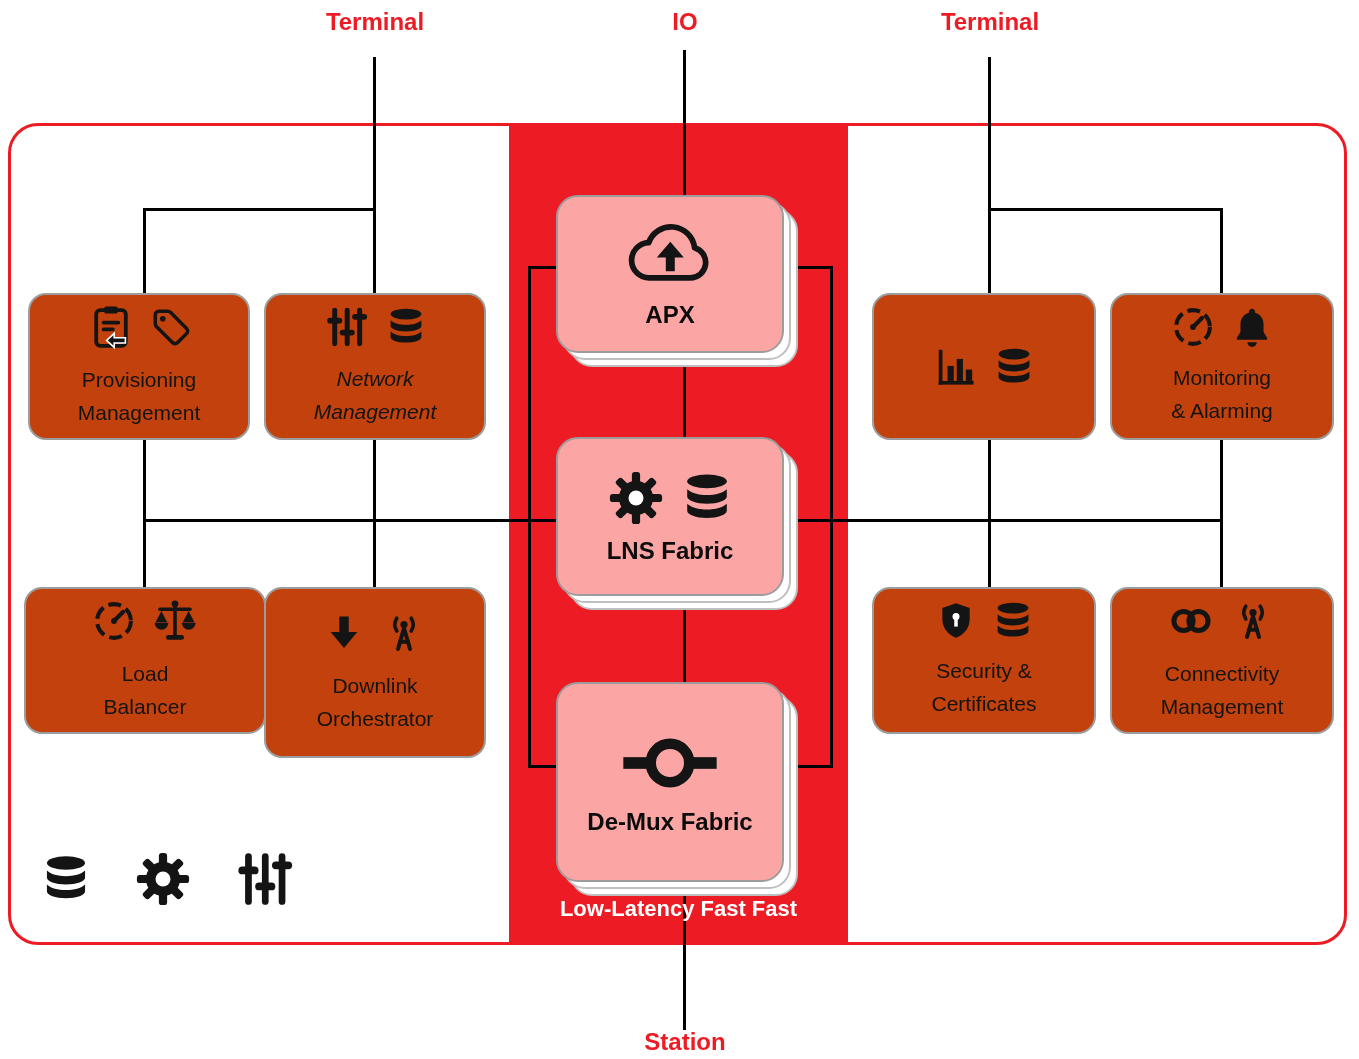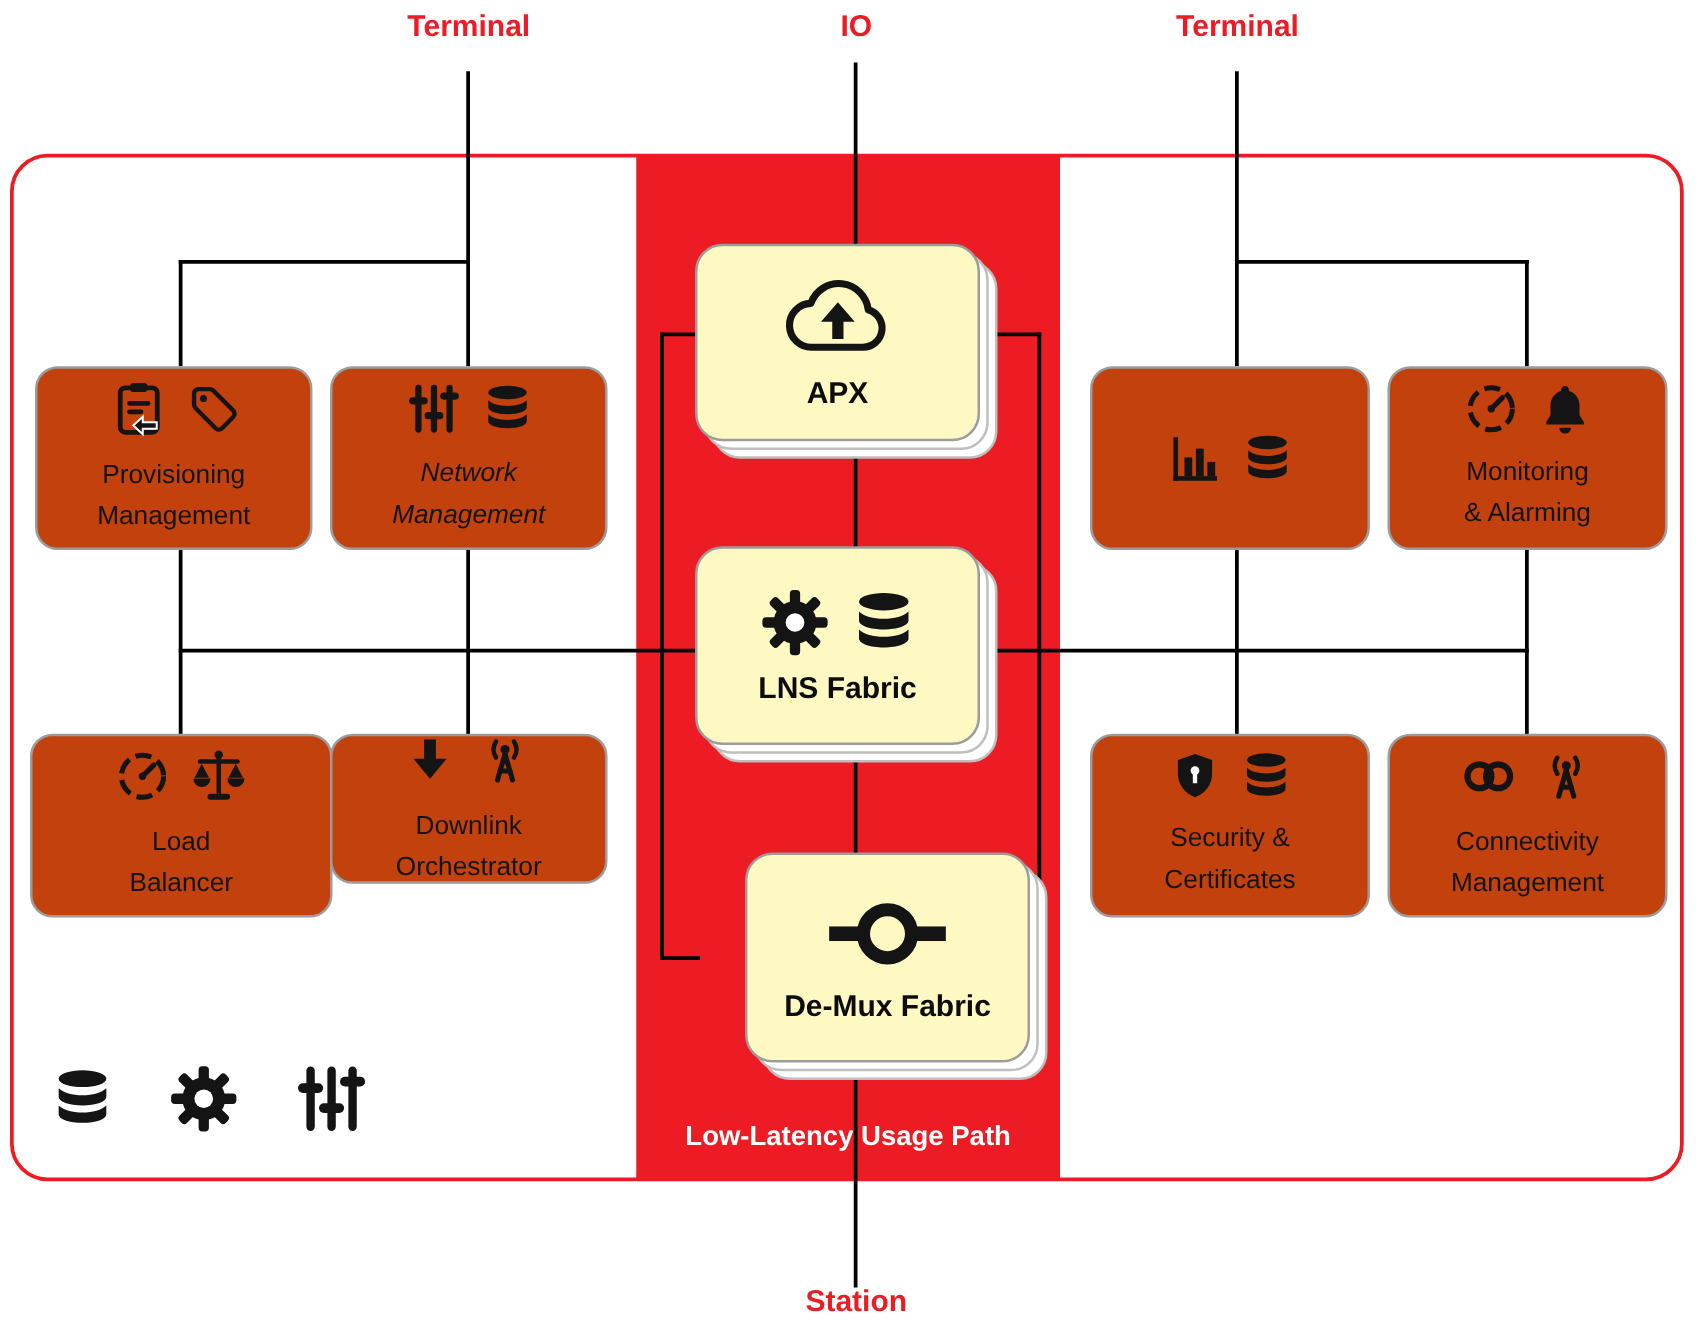--- a/index.html
+++ b/index.html
@@ -19,21 +19,21 @@
   .line { position:absolute; background:var(--line); }
 
   .node { position:absolute; background:#c2410c; border:2px solid var(--box-border); border-radius:18px;
           display:flex; flex-direction:column; align-items:center; justify-content:center; gap:13px; }
   .node-icons { display:flex; align-items:center; justify-content:center; gap:15px; }
   .node-label { font-size:21px; color:var(--text); text-align:center; white-space:pre-line; line-height:1.55; }
 
   .card-wrap { position:absolute; }
   .card-layer { position:absolute; left:0; top:0; width:100%; height:100%;
                 background:#fff; border:2px solid var(--stack-border); border-radius:22px; }
-  .card { position:relative; width:100%; height:100%; background:#fef9c3; border:2px solid var(--box-border);
+  .card { position:relative; width:100%; height:100%; background:#fca5a5; border:2px solid var(--box-border);
           border-radius:22px; display:flex; flex-direction:column; align-items:center; justify-content:center; gap:10px; }
   .card-label { font-weight:bold; font-size:24px; color:#0c0c0c; }
 
   .icon { display:inline-flex; color:var(--text); }
   .icon svg { display:block; }
 
   .legend { position:absolute; left:40px; top:848px; display:flex; align-items:center; gap:42px; }
 </style>
 </head>
 <body>
@@ -218,21 +218,21 @@
       <span class="icon">
           <svg width="48" height="48" viewBox="0 0 24 24">
             <use href="#sym-scales"></use>
           </svg>
         </span>
     </div>
     <div class="node-label">Load
 Balancer</div>
   </div>
 
-  <div class="node" style="left:264px; top:587px; width:222px; height:120px;">
+  <div class="node" style="left:264px; top:587px; width:222px; height:171px;">
     <div class="node-icons">
       <span class="icon">
           <svg width="42" height="42" viewBox="0 0 24 24">
             <use href="#sym-download-arrow"></use>
           </svg>
         </span>
       <span class="icon">
           <svg width="48" height="48" viewBox="0 0 24 24">
             <use href="#sym-antenna"></use>
           </svg>
@@ -334,34 +334,34 @@
         <span class="icon">
             <svg width="54" height="54" viewBox="0 0 24 24">
               <use href="#sym-database"></use>
             </svg>
           </span>
       </div>
       <div class="card-label">LNS Fabric</div>
     </div>
   </div>
 
-  <div class="card-wrap" style="left:556px; top:682px; width:228px; height:168px;margin-left:40px;">
+  <div class="card-wrap" style="left:556px; top:682px; width:228px; height:200px;">
     <div class="card-layer" style="transform:translate(14px,14px);"></div>
     <div class="card-layer" style="transform:translate(7px,7px);"></div>
     <div class="card">
       <span class="icon">
           <svg width="100" height="70" viewBox="0 0 34 24">
             <use href="#sym-demux"></use>
           </svg>
         </span>
       <div class="card-label">De-Mux Fabric</div>
     </div>
   </div>
 
-  <div class="band-label">Low-Latency Usage Path</div>
+  <div class="band-label">Low-Latency Fast Fast</div>
 
   <div class="legend">
     <span class="icon">
         <svg width="52" height="52" viewBox="0 0 24 24">
           <use href="#sym-database"></use>
         </svg>
       </span>
     <span class="icon">
         <svg width="58" height="58" viewBox="0 0 24 24">
           <use href="#sym-gear"></use>

